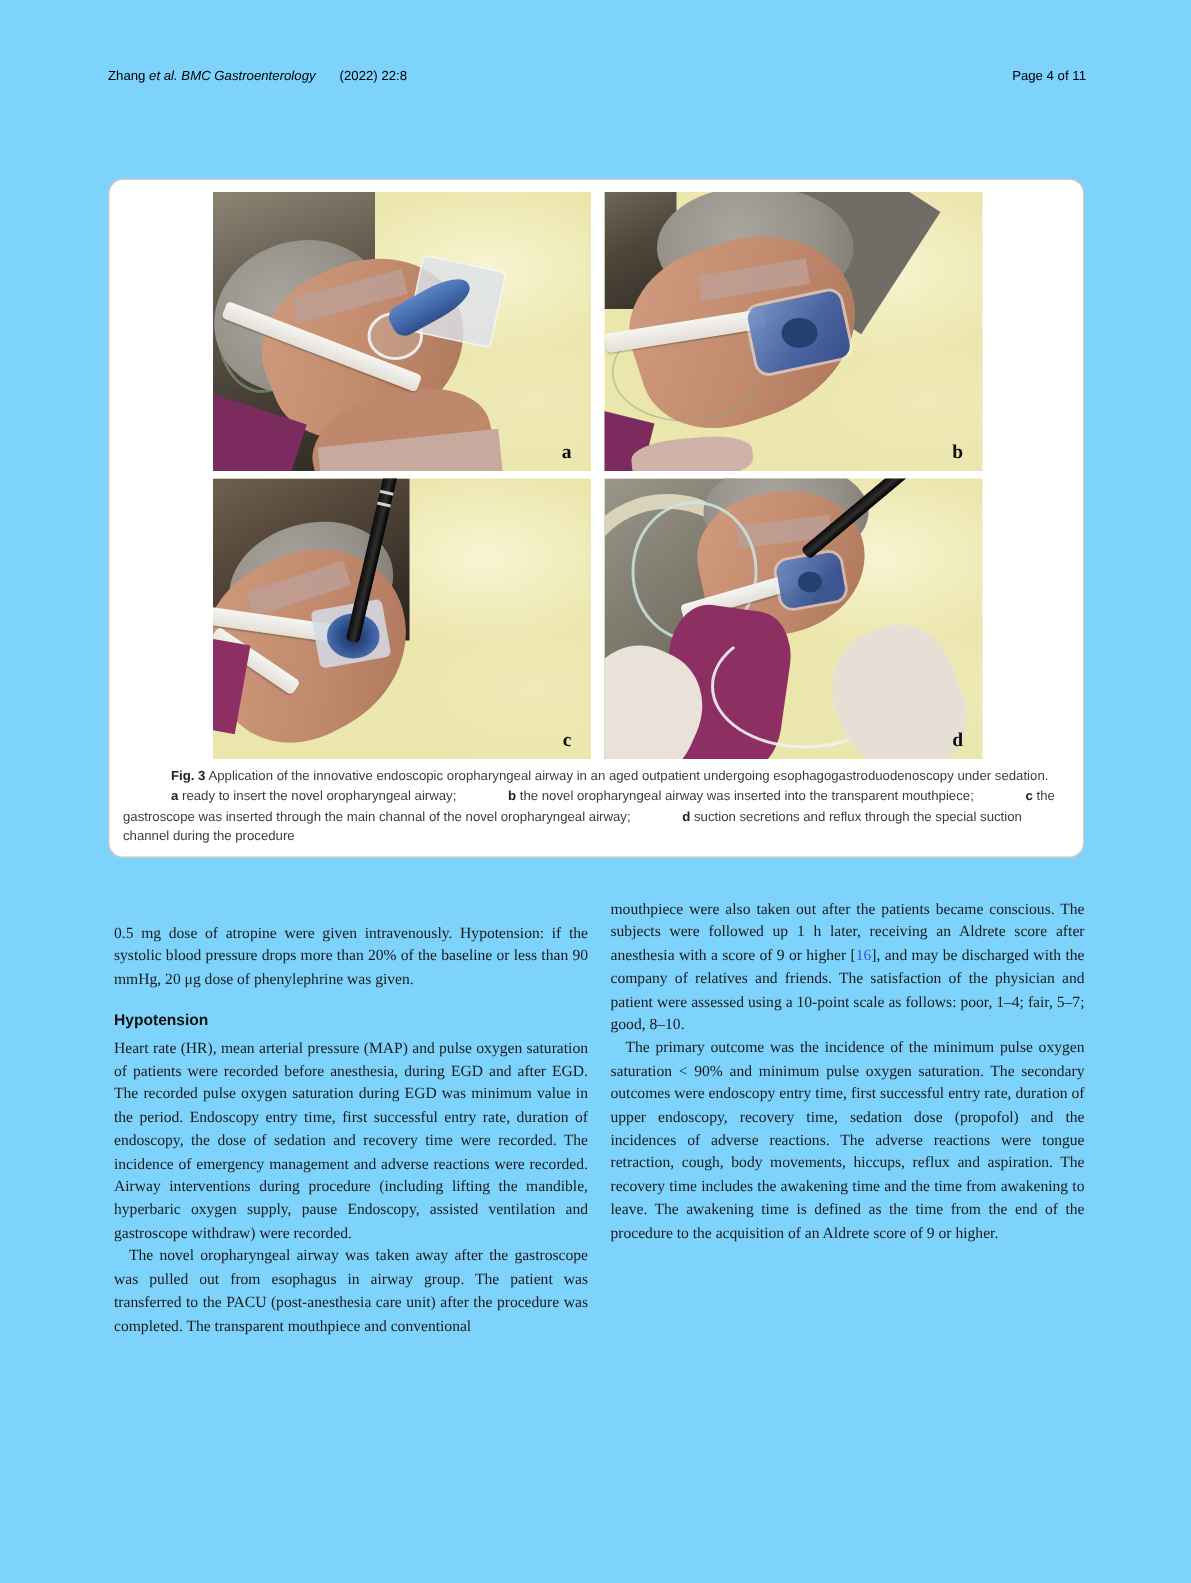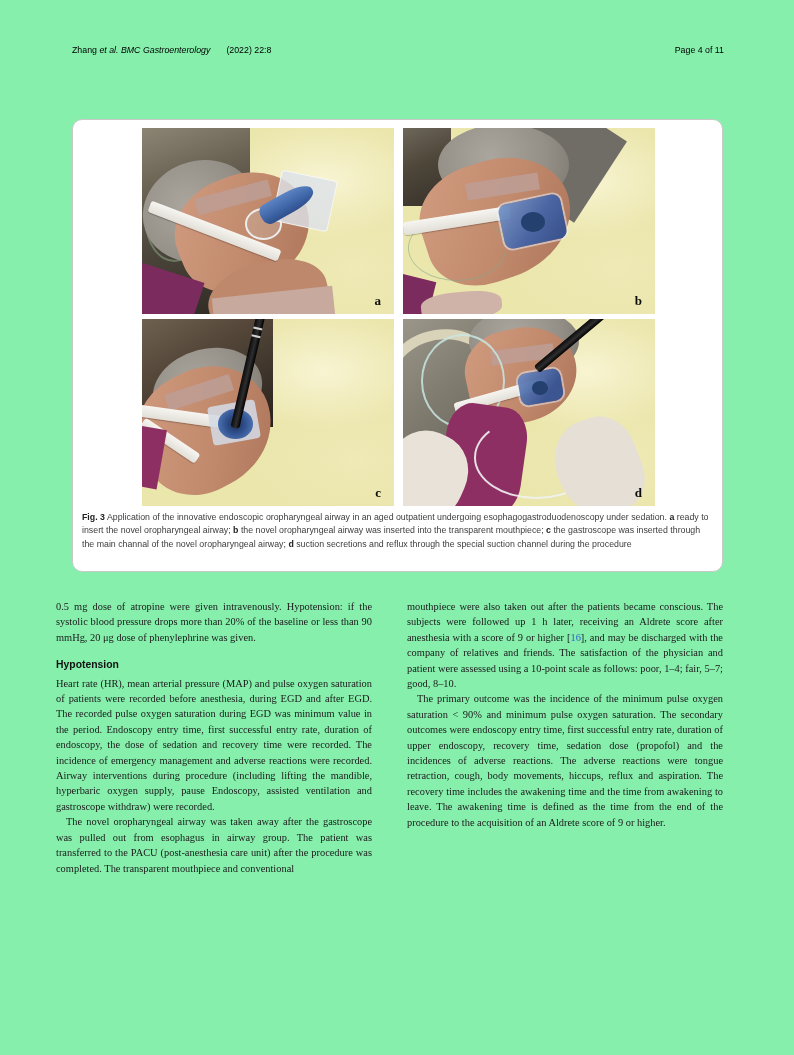--- a/index.html
+++ b/index.html
@@ -1,16 +1,16 @@
 <!DOCTYPE html>
 <html><head>
 <meta charset="utf-8">
 <style>
   html,body{margin:0;padding:0;background:#ffffff;}
-  .page{position:relative;width:794px;height:1055px;background:#86efac;overflow:hidden;
+  .page{position:relative;width:794px;height:1055px;background:#7dd3fc;overflow:hidden;
         font-family:"Liberation Serif",serif;color:#1a1a1a;}
 
   
   .hdr{position:absolute;left:72px;right:70px;top:45px;display:flex;justify-content:space-between;
        font-family:"Liberation Sans",sans-serif;font-size:8.8px;color:#000;}
   .hdr .ital{font-style:italic;}
   .hdr .cit{margin-left:16px;font-style:normal;}
 
   
   .figbox{position:absolute;left:72px;top:119px;width:651px;height:453px;
@@ -100,26 +100,26 @@
   .pd .tube2{left:28%;top:52%;width:48%;height:42%;border:2.4px solid rgba(240,243,243,.9);
              border-radius:50%;border-top-color:transparent;}
   .pd .glove1{left:-7%;top:60%;width:32%;height:48%;background:#e8e2d8;border-radius:45%;transform:rotate(24deg);}
   .pd .glove2{left:61%;top:53%;width:33%;height:52%;background:#e5dfd5;
               border-radius:45% 40% 35% 50%;transform:rotate(-20deg);}
 
   
   .figcap{position:absolute;left:9px;right:9px;top:391px;
           font-family:"Liberation Sans",sans-serif;font-size:8.8px;line-height:13.4px;
           color:#3c3c3c;text-align:left;}
-  .figcap b{color:#222;}
+  .figcap b{color:#222;margin-left:32px;}
 
   
   .col{position:absolute;top:599px;width:316px;font-size:10.4px;line-height:15.4px;
        text-align:justify;}
-  .col-l{left:56px;}
+  .col-l{left:76px;margin-top:16px;}
   .col-r{left:407px;}
   .col p{margin:0;}
   .col p.ind{text-indent:10px;}
   .col h3{font-family:"Liberation Sans",sans-serif;font-size:10.4px;margin:12px 0 3px 0;color:#111;}
   a.ref{text-decoration:none;cursor:pointer;}
 </style>
 </head>
 <body>
 
 <div class="page">

